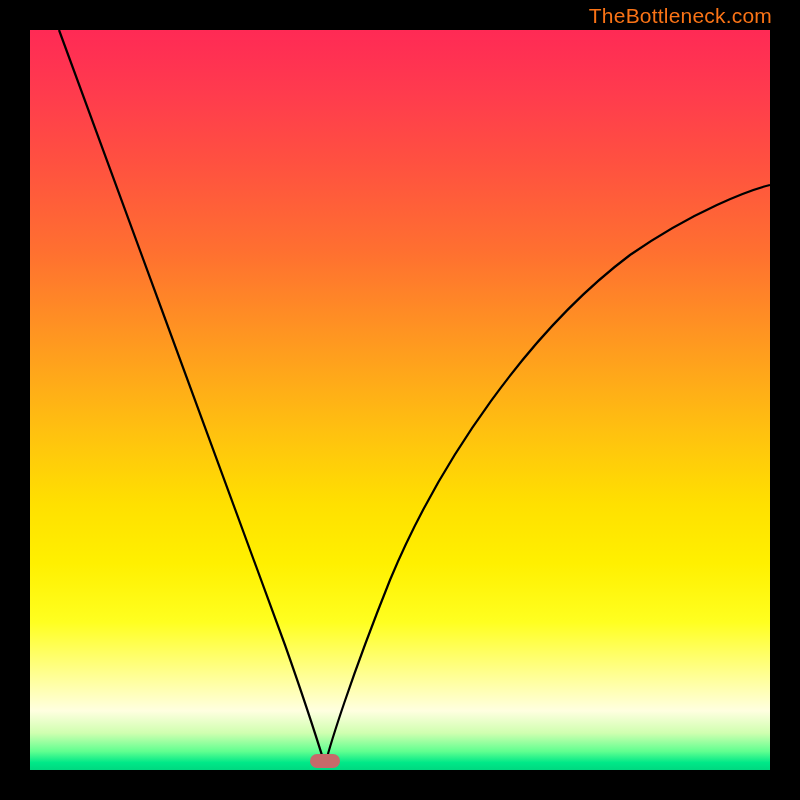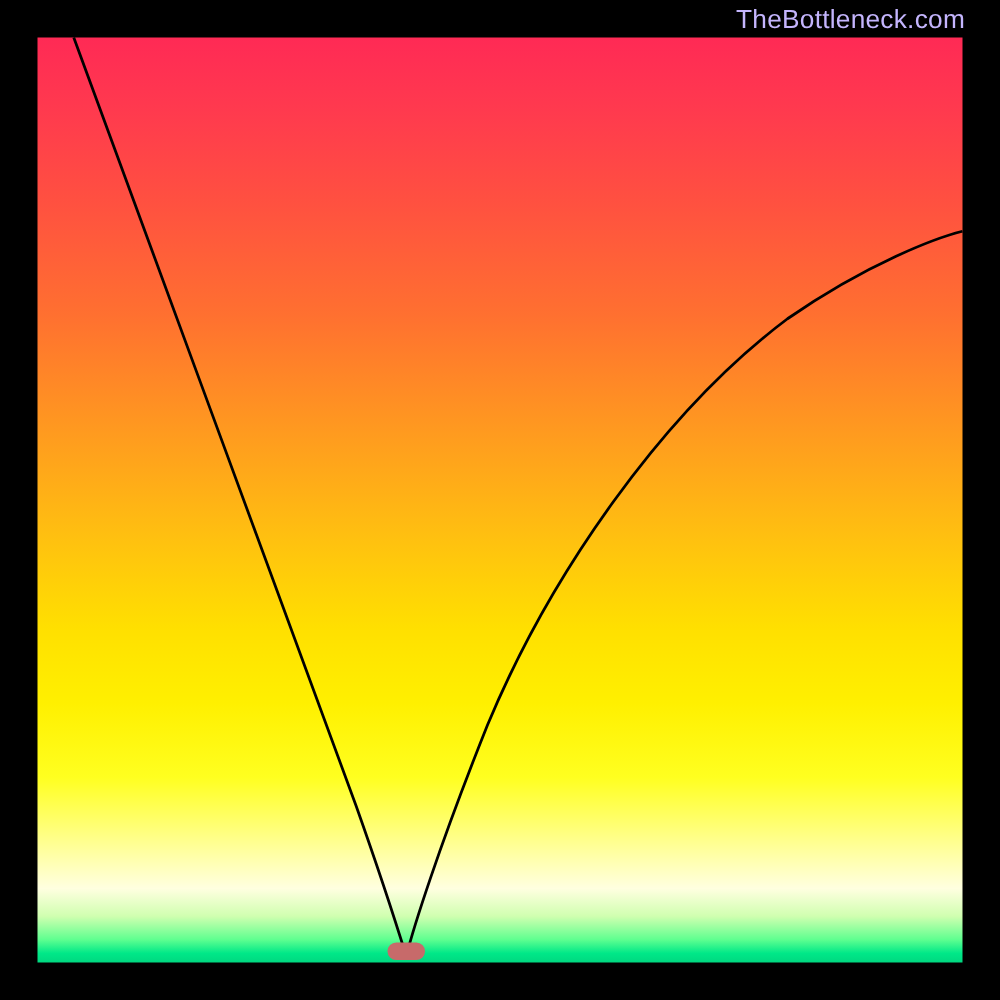--- a/index.html
+++ b/index.html
@@ -37,21 +37,21 @@
       #d0ffb0 95%,
       #60ff90 97.5%,
       #00e888 99%,
       #00d880 100%
     );
   }
   .watermark {
     position: absolute;
     top: 4px;
     right: 28px;
-    color: #c4b5fd;
+    color: #f97316;
     font-size: 21px;
     font-weight: 400;
     letter-spacing: 0.2px;
     user-select: none;
   }
   svg.curve {
     position: absolute;
     left: 0;
     top: 0;
     width: 740px;

